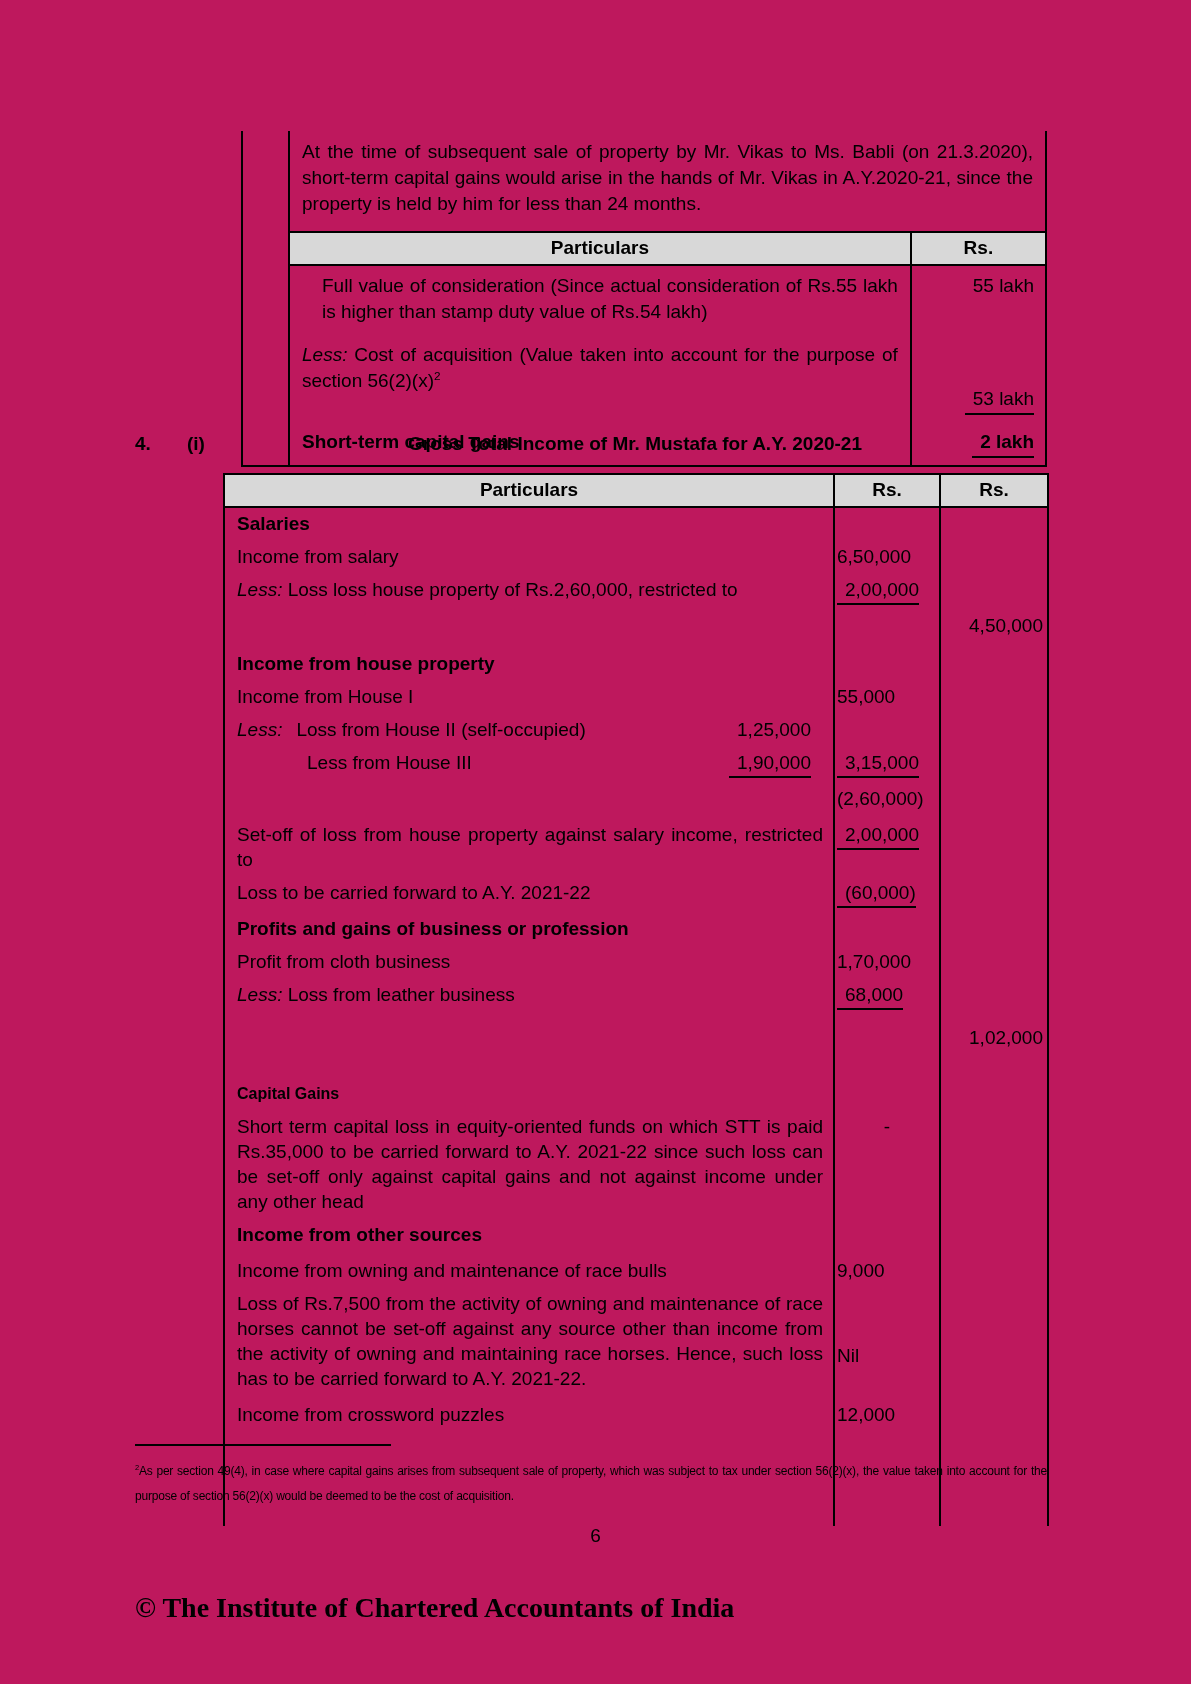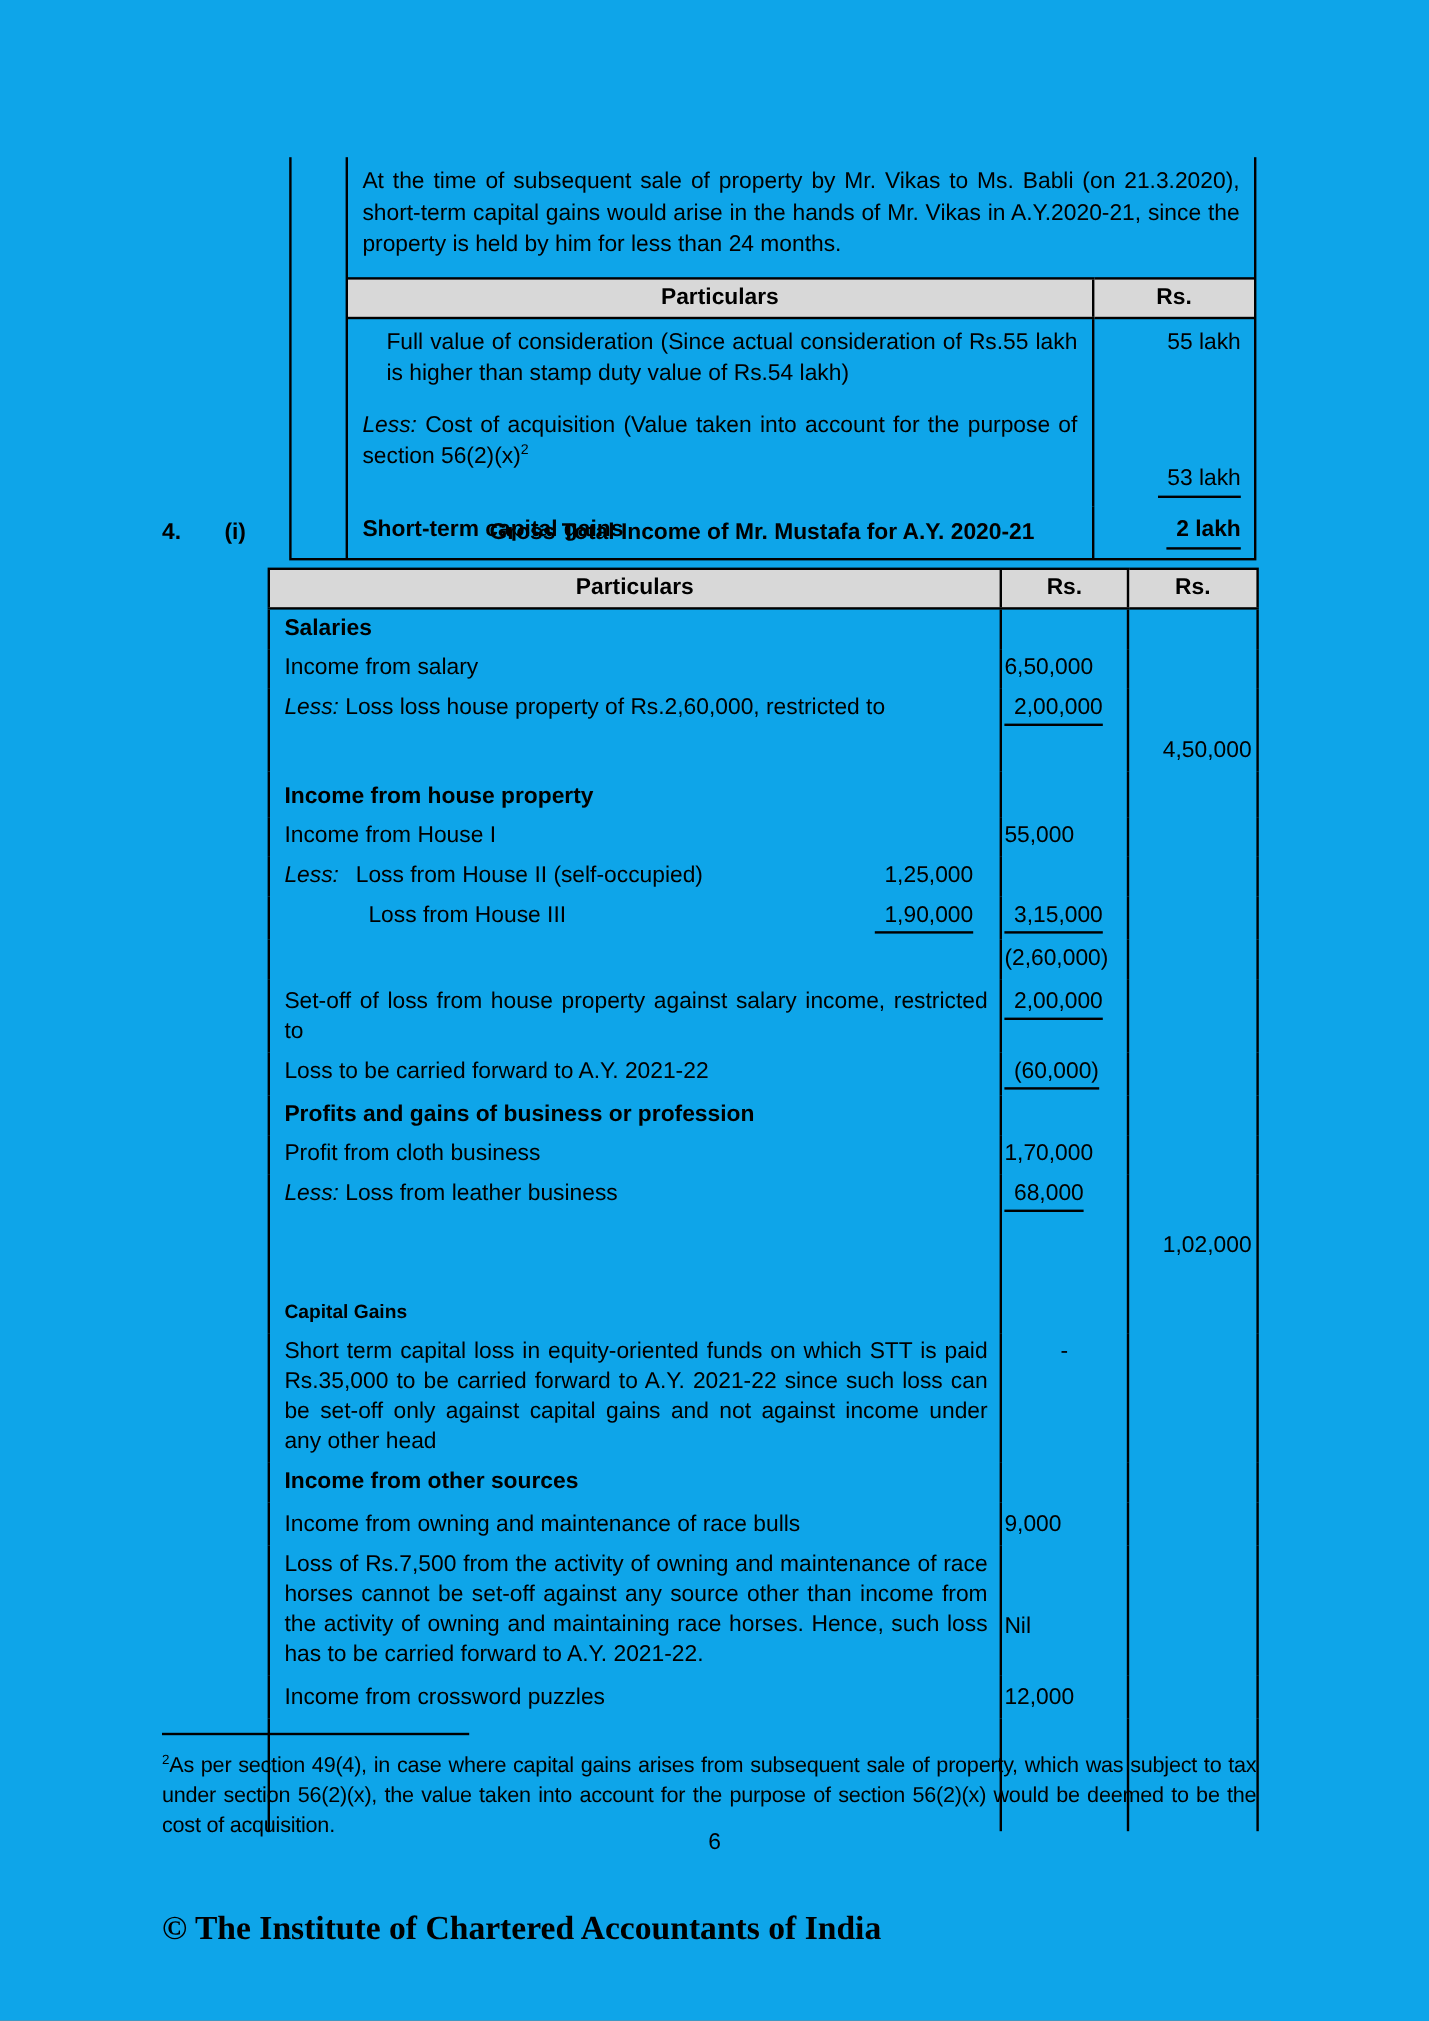--- a/index.html
+++ b/index.html
@@ -1,20 +1,20 @@
 <!DOCTYPE html>
 <html><head>
 <meta charset="utf-8">
 <style>
   html,body{margin:0;padding:0;background:#888;}
   .page{
     position:relative;
     width:1191px;height:1684px;
     margin:0 auto;
-    background:#0ea5e9;
+    background:#be185d;
     font-family:"Liberation Sans", sans-serif;
     font-size:19px;
     color:#000;
     overflow:hidden;
   }
   
   .top-wrap{
     position:absolute;left:241px;top:131px;width:806px;
     display:flex;border-bottom:2px solid #000;box-sizing:border-box;
   }
@@ -64,21 +64,21 @@
   .flexrow{display:flex;}
   .flexrow .desc{flex:1;}
   .flexrow .inner-amt{text-align:right;white-space:nowrap;padding-right:12px;}
   .ind{padding-left:70px;}
   .less-gap{margin-right:14px;}
   .cg{font-size:16px;font-weight:bold;padding-top:26px;}
   .cut td{height:92px;}
   
   .footnote{position:absolute;left:135px;top:1444px;width:912px;}
   .fn-rule{width:256px;border-top:2px solid #000;height:0;margin-bottom:13px;}
-  .fn-text{font-size:18px;line-height:25px;text-align:justify;letter-spacing:-0.2px;}
+  .fn-text{font-size:12px;line-height:25px;text-align:justify;letter-spacing:-0.2px;}
   .pageno{position:absolute;left:0;top:1525px;width:1191px;text-align:center;}
   .footer{
     position:absolute;left:135px;top:1592px;
     font-family:"Liberation Serif", serif;font-weight:bold;font-size:28px;
   }
 </style>
 </head>
 <body>
 
 <div class="page">
@@ -178,21 +178,21 @@
             <span class="inner-amt">1,25,000</span>
           </div>
         </td>
         <td class="amt"></td>
             <td class="amt2"></td>
       </tr>
 
       <tr>
         <td class="p">
           <div class="flexrow">
-            <span class="desc ind">Loss from House III</span>
+            <span class="desc ind">Less from House III</span>
             <span class="inner-amt"><span class="u">1,90,000</span></span>
           </div>
         </td>
         <td class="amt"><span class="u">3,15,000</span></td>
         <td class="amt2"></td>
       </tr>
 
       <tr>
         <td class="p"></td>
         <td class="amt">(2,60,000)</td>

